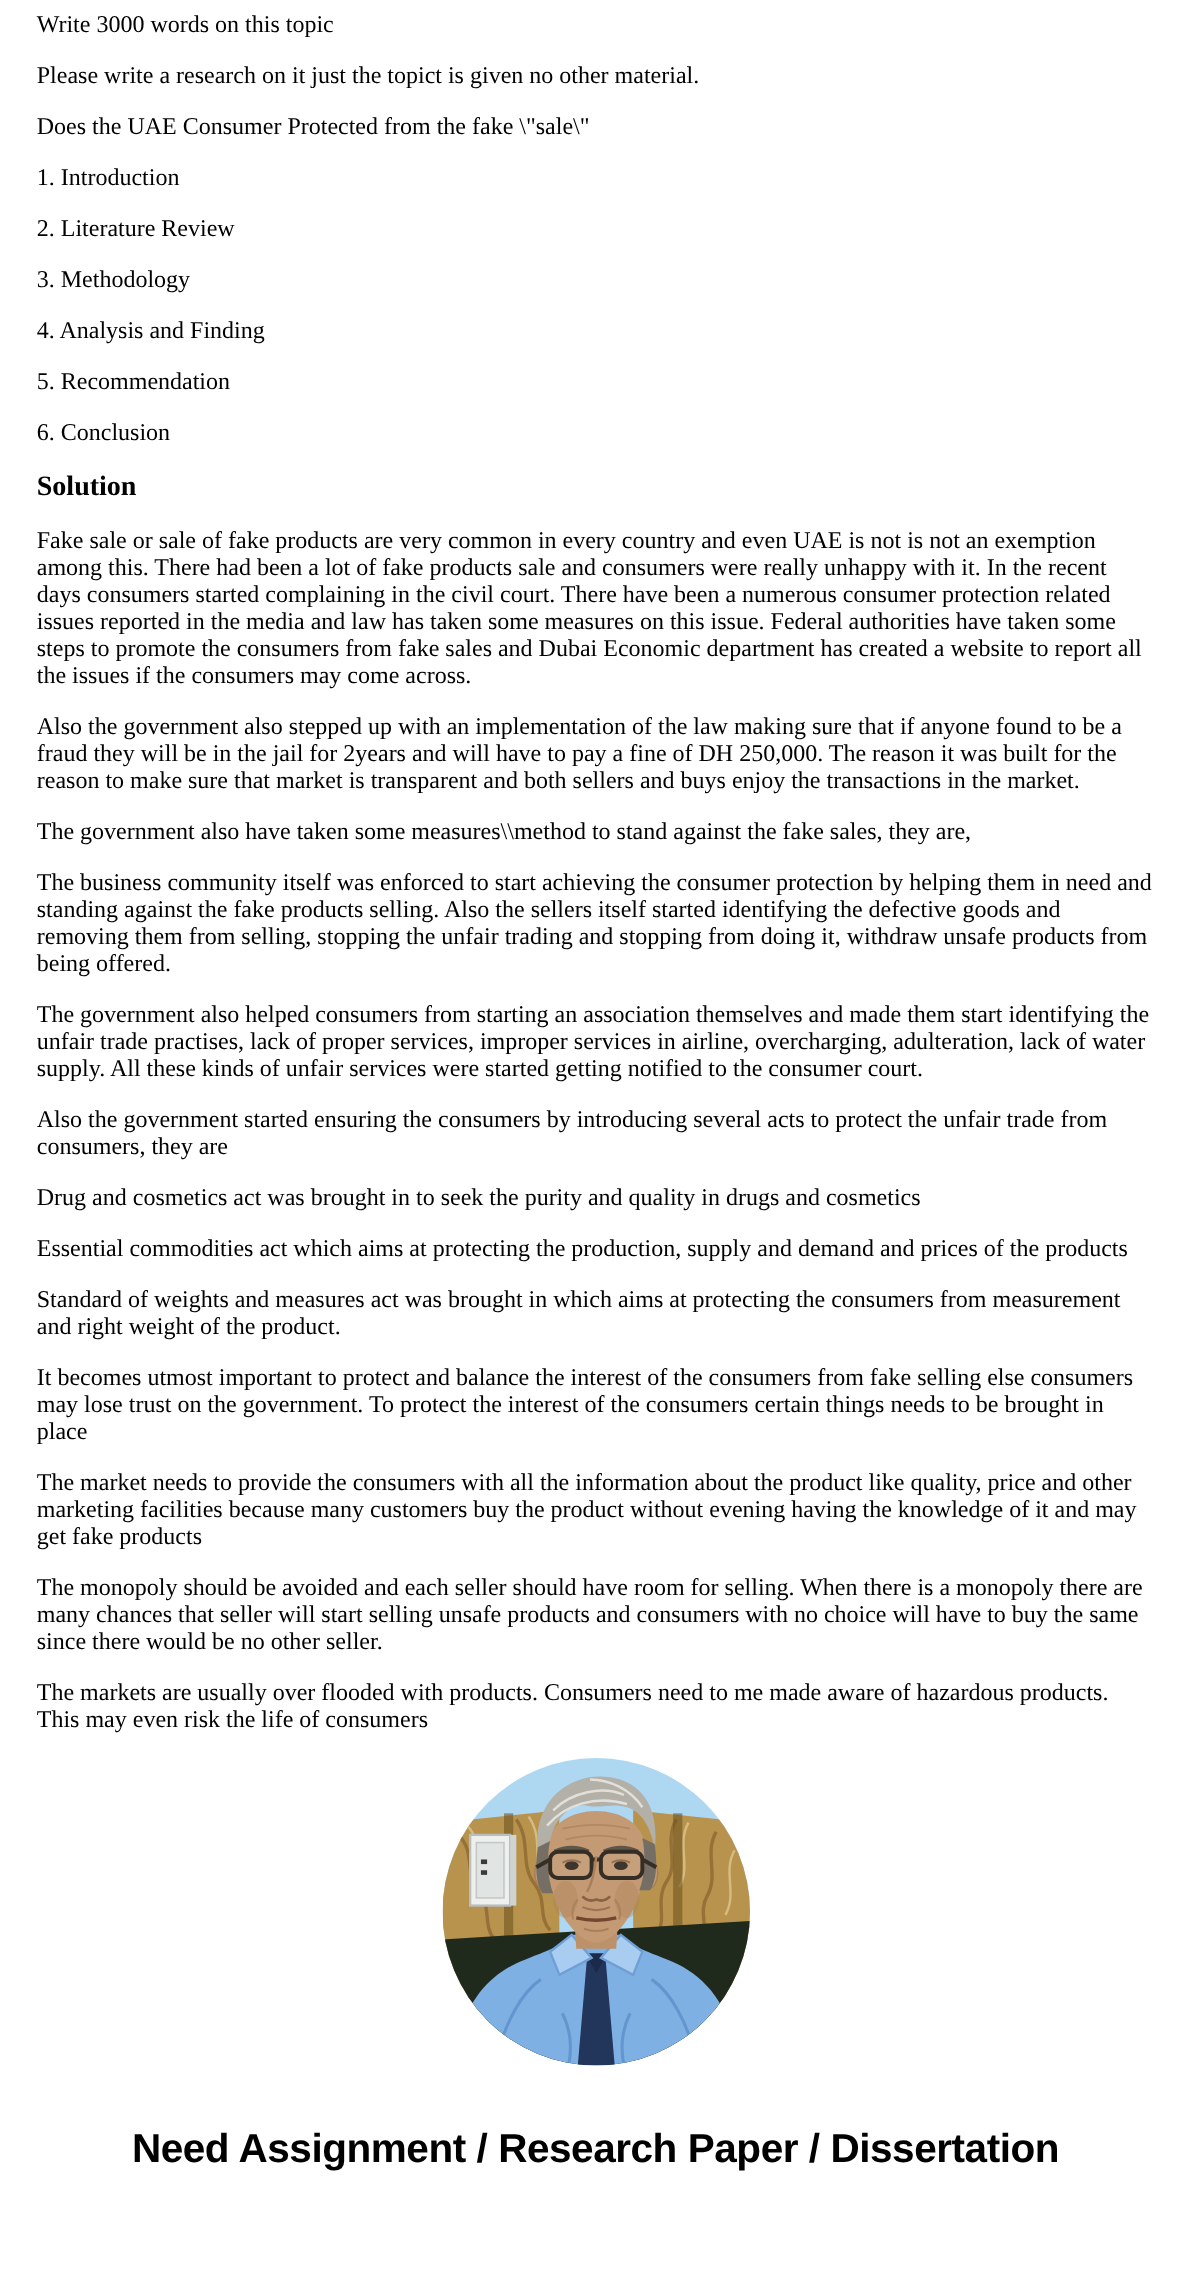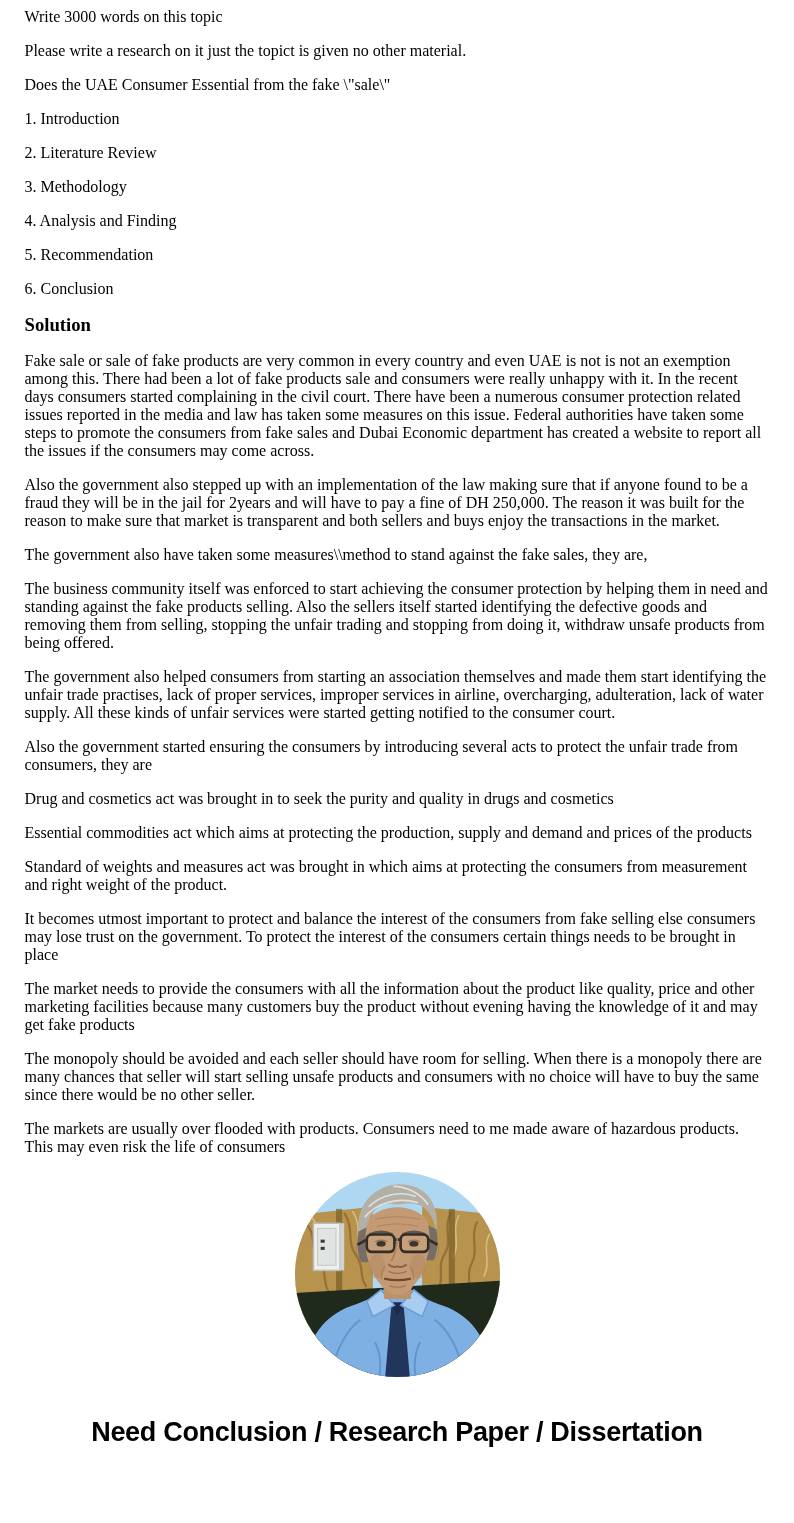--- a/index.html
+++ b/index.html
@@ -48,21 +48,21 @@
     color: #000000;
   }
 </style>
 </head>
 <body>
 
 <div class="page">
 
   <p class="first">Write 3000 words on this topic</p>
   <p>Please write a research on it just the topict is given no other material.</p>
-  <p>Does the UAE Consumer Essential from the fake \"sale\"</p>
+  <p>Does the UAE Consumer Protected from the fake \"sale\"</p>
 
   <p>1. Introduction</p>
   <p>2. Literature Review</p>
   <p>3. Methodology</p>
   <p>4. Analysis and Finding</p>
   <p>5. Recommendation</p>
   <p>6. Conclusion</p>
 
   <h3 class="solution">Solution</h3>
 
@@ -186,16 +186,16 @@
         <path d="M112,92 Q117,98 115,105" fill="none" stroke="#a87f58" stroke-width="1.4" opacity="0.8"></path>
 
         <path d="M87,104 Q100,107 113,104" fill="none" stroke="#73462f" stroke-width="2.2"></path>
         <path d="M91,97 Q100,101 109,97" fill="none" stroke="#8a6344" stroke-width="1.2" opacity="0.7"></path>
         <path d="M92,111 Q100,114 108,111" fill="none" stroke="#9e744e" stroke-width="1.4" opacity="0.7"></path>
       </g>
     </svg>
   </div>
 
   <div class="footer">
-    <div>Need Conclusion / Research Paper / Dissertation</div>
+    <div>Need Assignment / Research Paper / Dissertation</div>
   </div>
 
 </div>
 
 </body></html>

